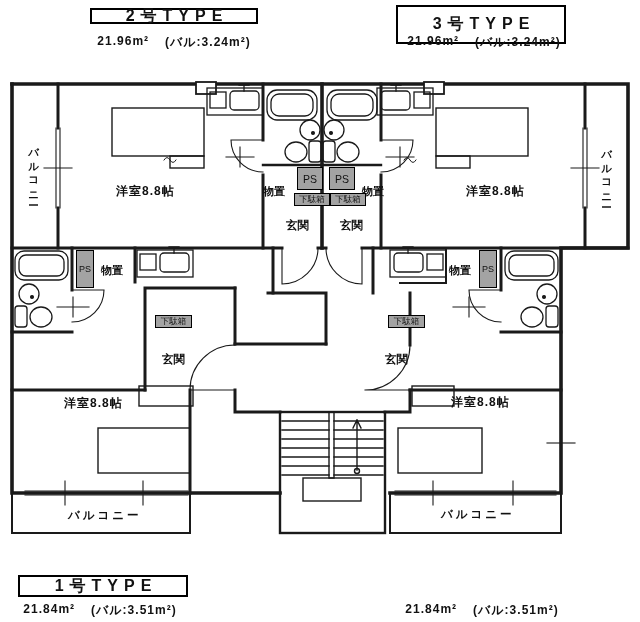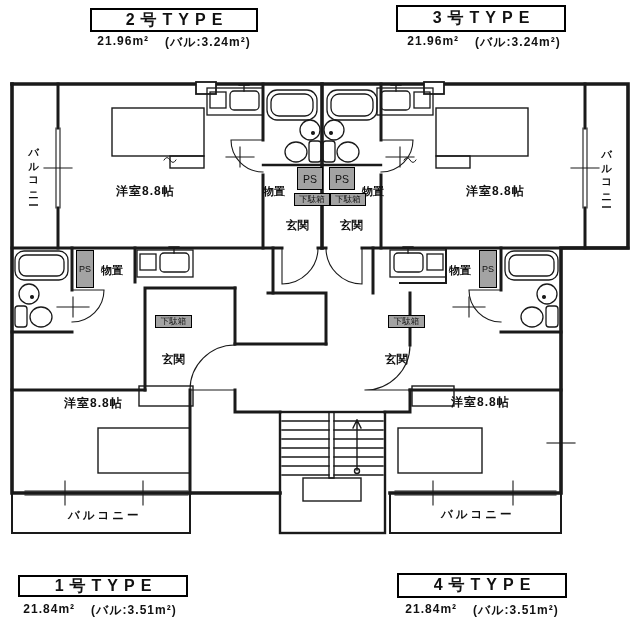--- a/index.html
+++ b/index.html
@@ -175,39 +175,38 @@
         <rect x="280" y="412" width="105" height="121" stroke-width="2.4"></rect>
         <rect x="329" y="412" width="5" height="66"></rect>
         <path d="M282,421 H329 M282,430 H329 M282,439 H329 M282,448 H329 M282,457 H329 M282,466 H329 M282,475 H329 M334,421 H383 M334,430 H383 M334,439 H383 M334,448 H383 M334,457 H383 M334,466 H383 M334,475 H383"></path>
         <rect x="303" y="478" width="58" height="23"></rect>
         <path d="M357,470 V420 M357,420 l-4,8 M357,420 l4,8"></path>
         <circle cx="357" cy="471" r="2.5"></circle>
       </g>
     </g>
   </svg>
 
-  <div class="typebox" style="left:90px;top:8px;width:168px;height:24px;">2号TYPE</div>
+  <div class="typebox" style="left:90px;top:8px;width:168px;height:16px;">2号TYPE</div>
   <div class="arearow" style="left:74px;top:34px;width:200px;">
     <span>21.96m²</span>
     <span>(バル:3.24m²)</span>
   </div>
 
-  <div class="typebox" style="left:396px;top:5px;width:170px;height:27px;">3号TYPE</div>
+  <div class="typebox" style="left:396px;top:5px;width:170px;height:39px;">3号TYPE</div>
   <div class="arearow" style="left:384px;top:34px;width:200px;">
     <span>21.96m²</span>
     <span>(バル:3.24m²)</span>
   </div>
 
   <div class="typebox" style="left:18px;top:575px;width:170px;height:22px;">1号TYPE</div>
   <div class="arearow" style="left:0px;top:602px;width:200px;">
     <span>21.84m²</span>
     <span>(バル:3.51m²)</span>
   </div>
 
-  <div class="typebox" style="left:397px;top:573px;width:170px;height:25px;">4号TYPE</div>
   <div class="arearow" style="left:382px;top:602px;width:200px;">
     <span>21.84m²</span>
     <span>(バル:3.51m²)</span>
   </div>
 
   <div class="lbl roomlbl" style="left:116px;top:183px;">洋室8.8帖</div>
   <div class="lbl roomlbl" style="left:466px;top:183px;">洋室8.8帖</div>
   <div class="lbl roomlbl" style="left:64px;top:395px;">洋室8.8帖</div>
   <div class="lbl roomlbl" style="left:451px;top:394px;">洋室8.8帖</div>
 

